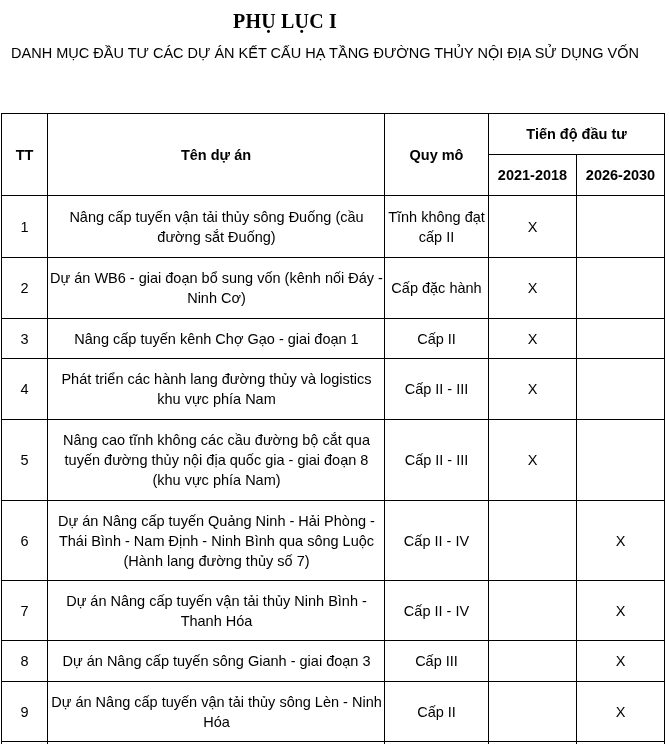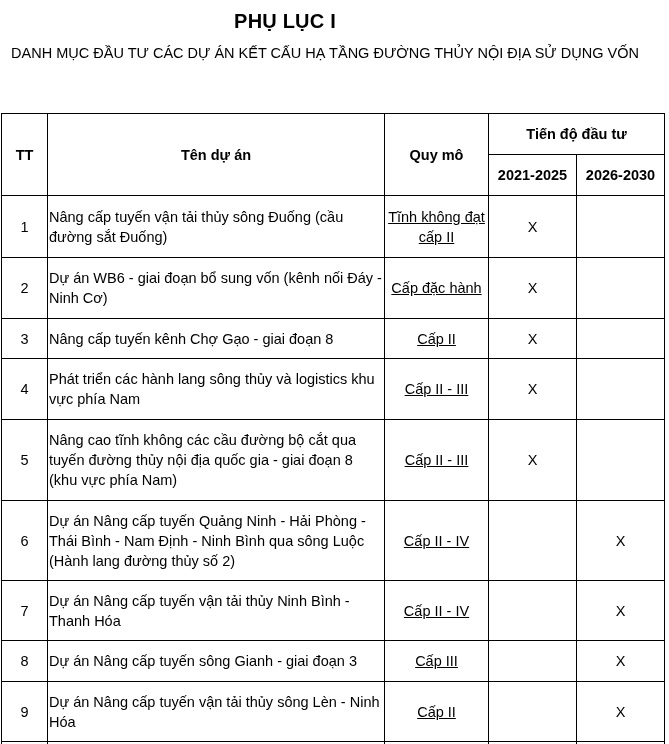--- a/index.html
+++ b/index.html
@@ -2,40 +2,40 @@
 <html><head>
 <meta charset="utf-8">
 <style>
   html, body { margin: 0; padding: 0; background: #ffffff; }
   body {
     width: 669px; height: 744px; overflow: hidden; position: relative;
     font-family: "Liberation Sans", sans-serif; color: #000;
   }
   .title {
     position: absolute; left: 0; top: 10px; width: 570px; text-align: center;
-    font-size: 20px; font-weight: bold; letter-spacing: 0.2px;
+    font-size: 20px; font-weight: bold; letter-spacing: 0.2px; font-family: Liberation Serif, serif;
   }
   .subtitle {
     position: absolute; left: 0; top: 44px; width: 650px; text-align: center;
     font-size: 14.5px; line-height: 19px;
   }
   table {
     position: absolute; left: 1px; top: 113px;
     border-collapse: collapse; table-layout: fixed;
     width: 663px;
   }
   td, th {
     border: 1.5px solid #000; padding: 0; font-size: 14.5px; line-height: 20px;
     vertical-align: middle;
     margin-left: 32px;
   }
   th { font-weight: bold; text-align: center; }
   .c-tt { text-align: center; }
-  .c-name { text-align: left; padding-left: 1px; }
-  .c-scale { text-align: center; text-decoration: underline; }
+  .c-name { text-align: center; padding-left: 1px; }
+  .c-scale { text-align: center; }
   .c-x { text-align: center; }
 </style>
 </head>
 <body>
 
 <div class="title">PHỤ LỤC I</div>
 <div class="subtitle">
   <div>DANH MỤC ĐẦU TƯ CÁC DỰ ÁN KẾT CẤU HẠ TẦNG ĐƯỜNG THỦY NỘI ĐỊA SỬ DỤNG VỐN</div>
 </div>
 
@@ -48,63 +48,63 @@
     <col style="width:88px">
   </colgroup>
   <thead>
     <tr style="height:41px">
       <th rowspan="2">TT</th>
       <th rowspan="2">Tên dự án</th>
       <th rowspan="2">Quy mô</th>
       <th colspan="2">Tiến độ đầu tư</th>
     </tr>
     <tr style="height:41px">
-      <th>2021-2025</th>
+      <th>2021-2018</th>
       <th>2026-2030</th>
     </tr>
   </thead>
   <tbody>
     <tr style="height:62px">
       <td class="c-tt">1</td>
       <td class="c-name">Nâng cấp tuyến vận tải thủy sông Đuống (cầu đường sắt Đuống)</td>
       <td class="c-scale">Tĩnh không đạt cấp II</td>
       <td class="c-x">X</td>
       <td class="c-x"></td>
     </tr>
     <tr style="height:61px">
       <td class="c-tt">2</td>
       <td class="c-name">Dự án WB6 - giai đoạn bổ sung vốn (kênh nối Đáy - Ninh Cơ)</td>
       <td class="c-scale">Cấp đặc hành</td>
       <td class="c-x">X</td>
       <td class="c-x"></td>
     </tr>
     <tr style="height:40px">
       <td class="c-tt">3</td>
-      <td class="c-name">Nâng cấp tuyến kênh Chợ Gạo - giai đoạn 8</td>
+      <td class="c-name">Nâng cấp tuyến kênh Chợ Gạo - giai đoạn 1</td>
       <td class="c-scale">Cấp II</td>
       <td class="c-x">X</td>
       <td class="c-x"></td>
     </tr>
     <tr style="height:61px">
       <td class="c-tt">4</td>
-      <td class="c-name">Phát triển các hành lang sông thủy và logistics khu vực phía Nam</td>
+      <td class="c-name">Phát triển các hành lang đường thủy và logistics khu vực phía Nam</td>
       <td class="c-scale">Cấp II - III</td>
       <td class="c-x">X</td>
       <td class="c-x"></td>
     </tr>
     <tr style="height:81px">
       <td class="c-tt">5</td>
       <td class="c-name">Nâng cao tĩnh không các cầu đường bộ cắt qua tuyến đường thủy nội địa quốc gia - giai đoạn 8 (khu vực phía Nam)</td>
       <td class="c-scale">Cấp II - III</td>
       <td class="c-x">X</td>
       <td class="c-x"></td>
     </tr>
     <tr style="height:80px">
       <td class="c-tt">6</td>
-      <td class="c-name">Dự án Nâng cấp tuyến Quảng Ninh - Hải Phòng - Thái Bình - Nam Định - Ninh Bình qua sông Luộc (Hành lang đường thủy số 2)</td>
+      <td class="c-name">Dự án Nâng cấp tuyến Quảng Ninh - Hải Phòng - Thái Bình - Nam Định - Ninh Bình qua sông Luộc (Hành lang đường thủy số 7)</td>
       <td class="c-scale">Cấp II - IV</td>
       <td class="c-x"></td>
       <td class="c-x">X</td>
     </tr>
     <tr style="height:60px">
       <td class="c-tt">7</td>
       <td class="c-name">Dự án Nâng cấp tuyến vận tải thủy Ninh Bình - Thanh Hóa</td>
       <td class="c-scale">Cấp II - IV</td>
       <td class="c-x"></td>
       <td class="c-x">X</td>

